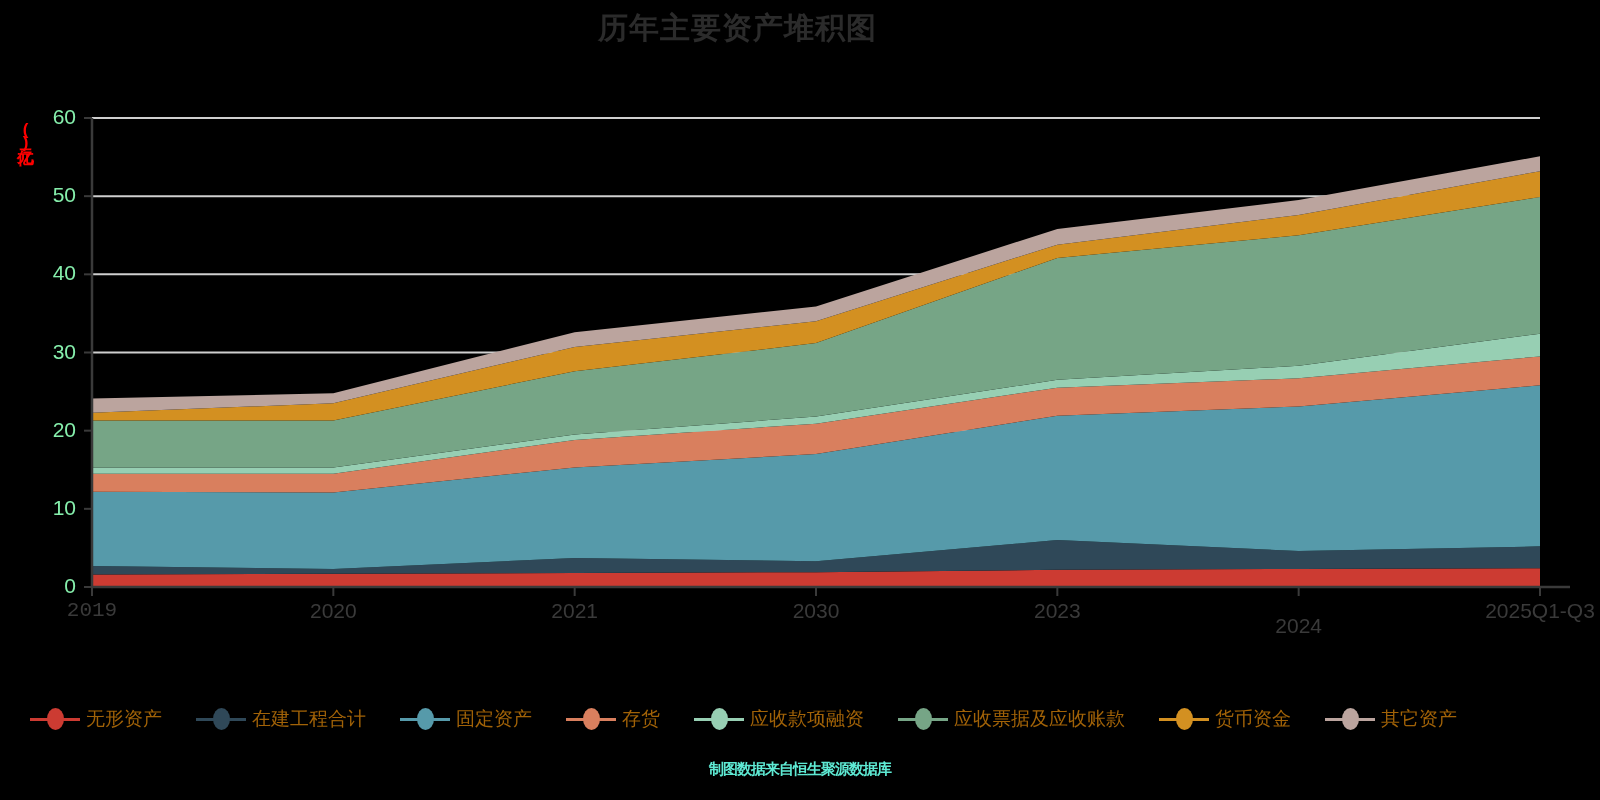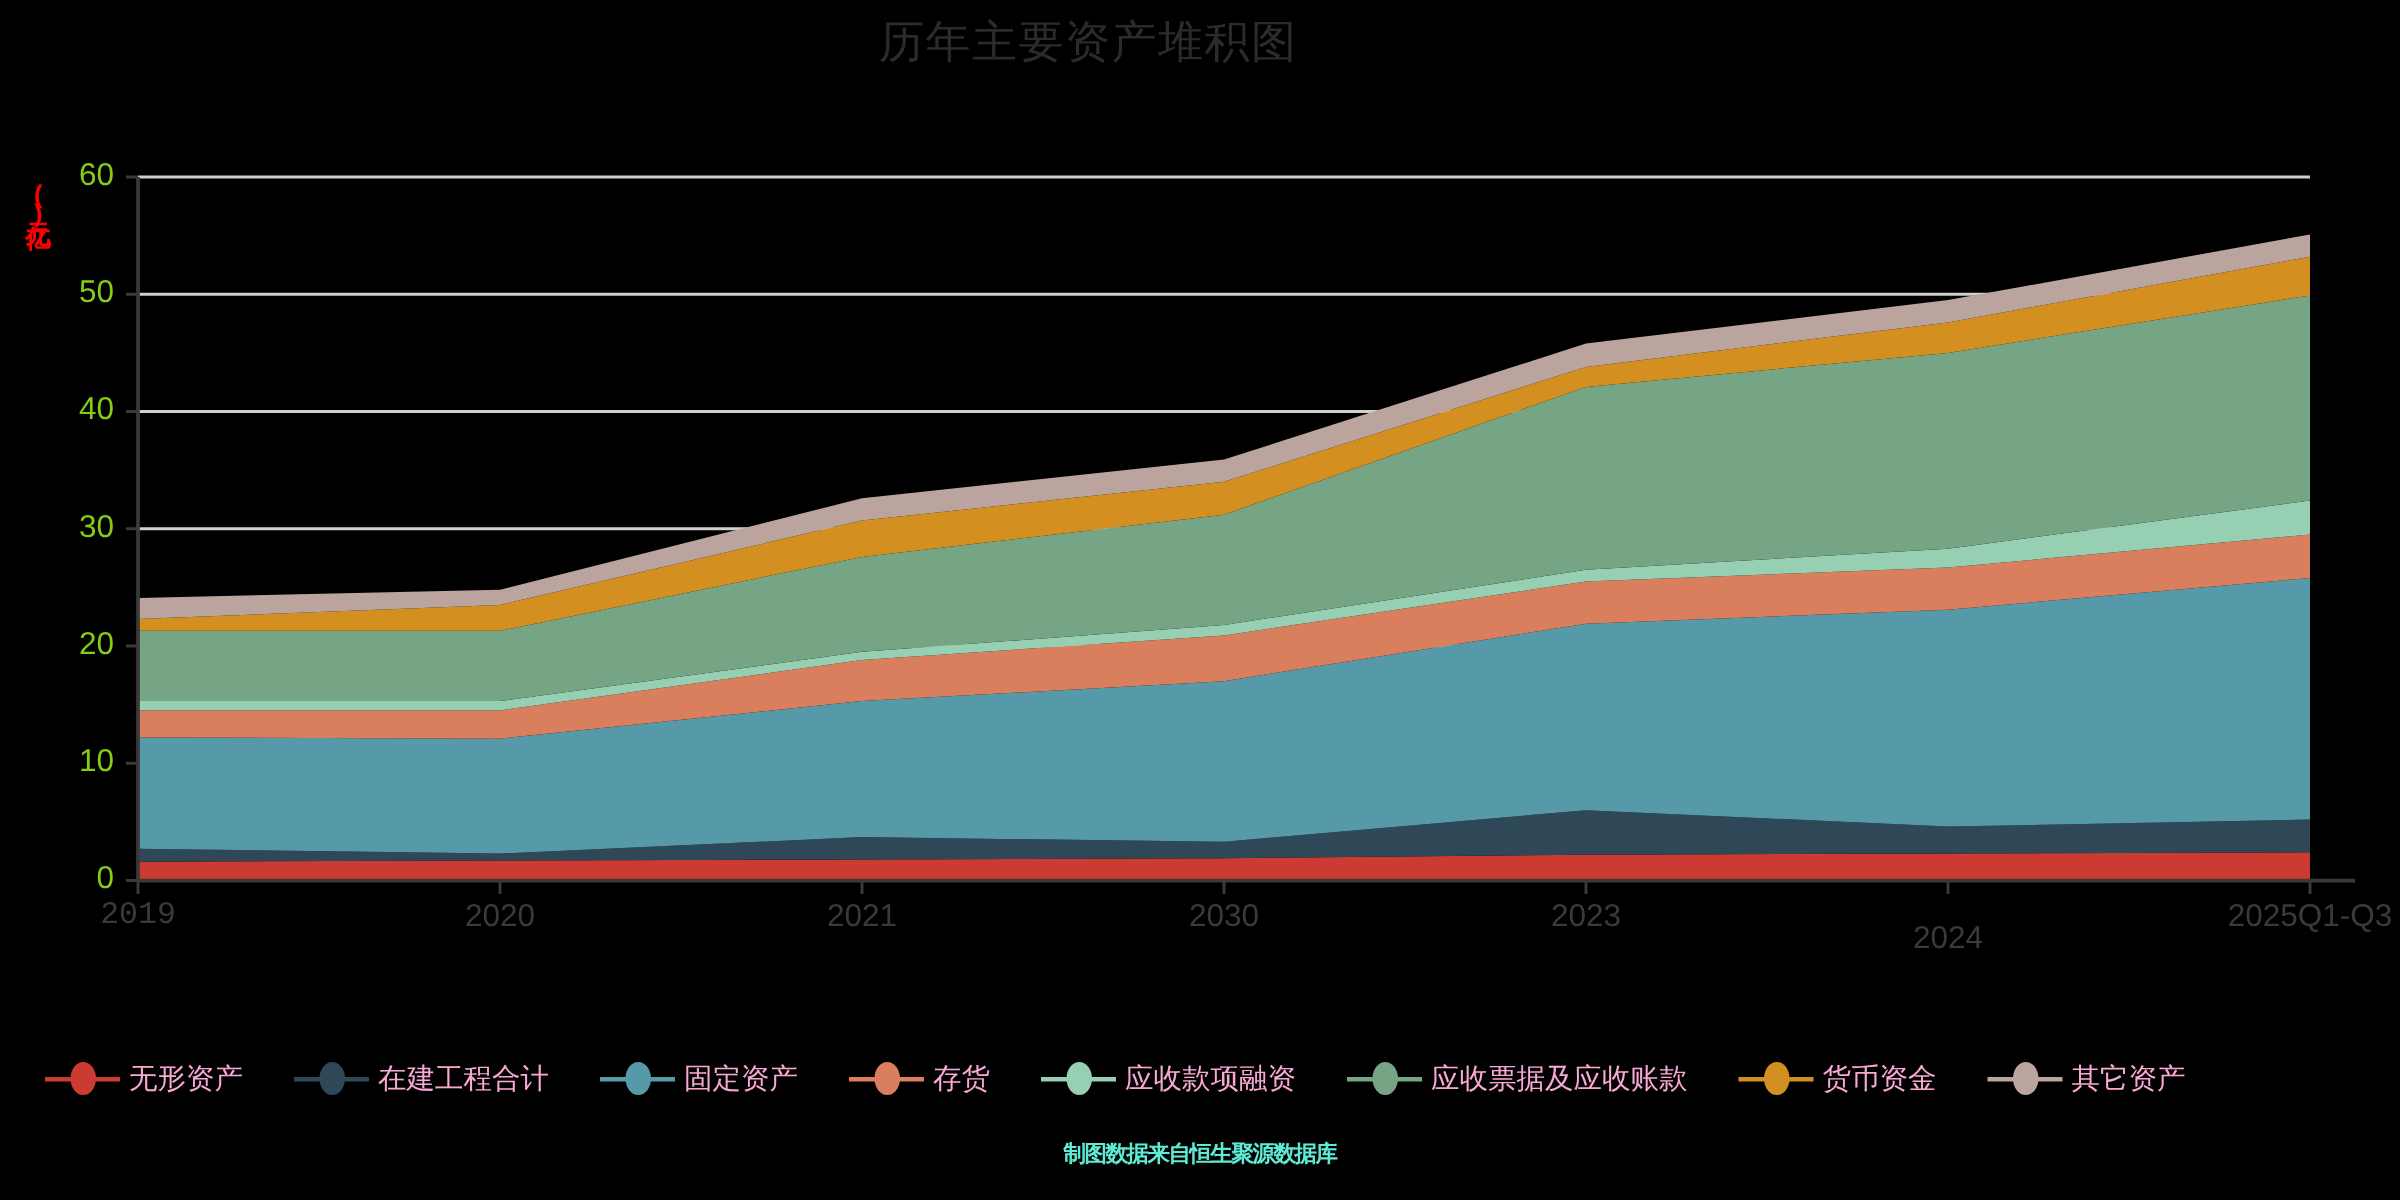--- a/index.html
+++ b/index.html
@@ -1,51 +1,51 @@
 <!DOCTYPE html>
 <html><head>
 <meta charset="utf-8">
 <style>
   html,body{margin:0;padding:0;background:#000;}
   body{width:1600px;height:800px;overflow:hidden;font-family:"Liberation Sans","DejaVu Sans",sans-serif;}
   #root{position:relative;width:1600px;height:800px;background:#000;}
 
   #chart-title{
     position:absolute;left:0;top:8px;width:1451px;text-align:center;
-    color:#2b2b2b;font-size:30px;font-weight:normal;letter-spacing:1px;
+    color:#2b2b2b;font-size:30px;font-weight:bold;letter-spacing:1px;padding-left:12px;
   }
 
   #plot-wrap{position:absolute;left:0;top:95px;width:1600px;height:510px;}
   #plot-svg{position:absolute;left:0;top:0;}
 
   #ylabel{
     position:absolute;left:14px;top:120px;
     color:#ff0000;font-size:17px;font-weight:bold;
     writing-mode:vertical-rl;text-orientation:upright;letter-spacing:-2px;
   }
 
   .ytick{
     position:absolute;text-align:right;width:62px;
-    color:#84cc16;font-size:21px;
+    color:#86efac;font-size:21px;
   }
   .xtick{
     position:absolute;text-align:center;
     color:#3a3a3a;font-size:21px;
   }
 
   #legend{
     position:absolute;left:0;top:698px;width:1600px;height:42px;
     display:flex;align-items:center;justify-content:flex-start;padding-left:30px;
     box-sizing:border-box;
   }
   .legend-item{display:flex;align-items:center;margin-right:34px;}
   .legend-mark{position:relative;width:50px;height:20px;display:flex;align-items:center;justify-content:center;}
   .legend-line{position:absolute;left:0;top:9px;width:50px;height:2.5px;}
   .legend-dot{position:relative;width:17px;height:22px;border-radius:50%;}
-  .legend-text{color:#f9a8d4;font-size:19px;margin-left:6px;white-space:nowrap;}
+  .legend-text{color:#a16207;font-size:19px;margin-left:6px;white-space:nowrap;}
 
   #footer-note{
     position:absolute;left:0;top:760px;width:1600px;text-align:center;
     color:#5eead4;font-size:15px;font-weight:bold;letter-spacing:-1px;
   }
 </style>
 </head>
 <body>
 
 <div id="root">

